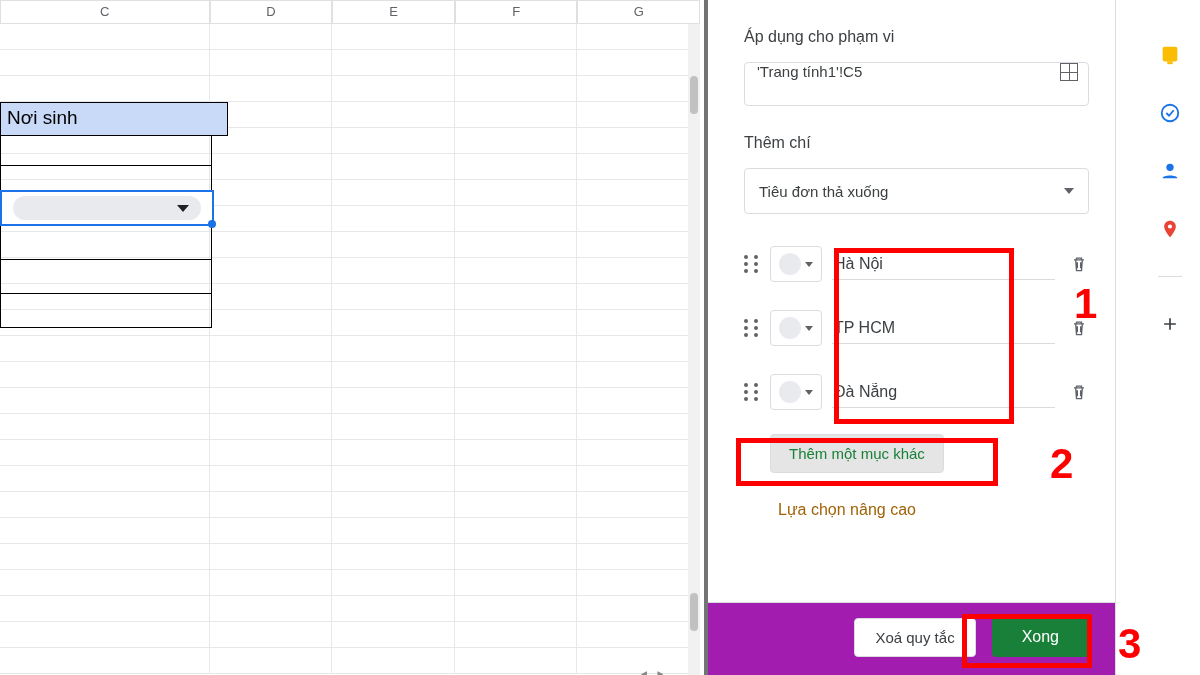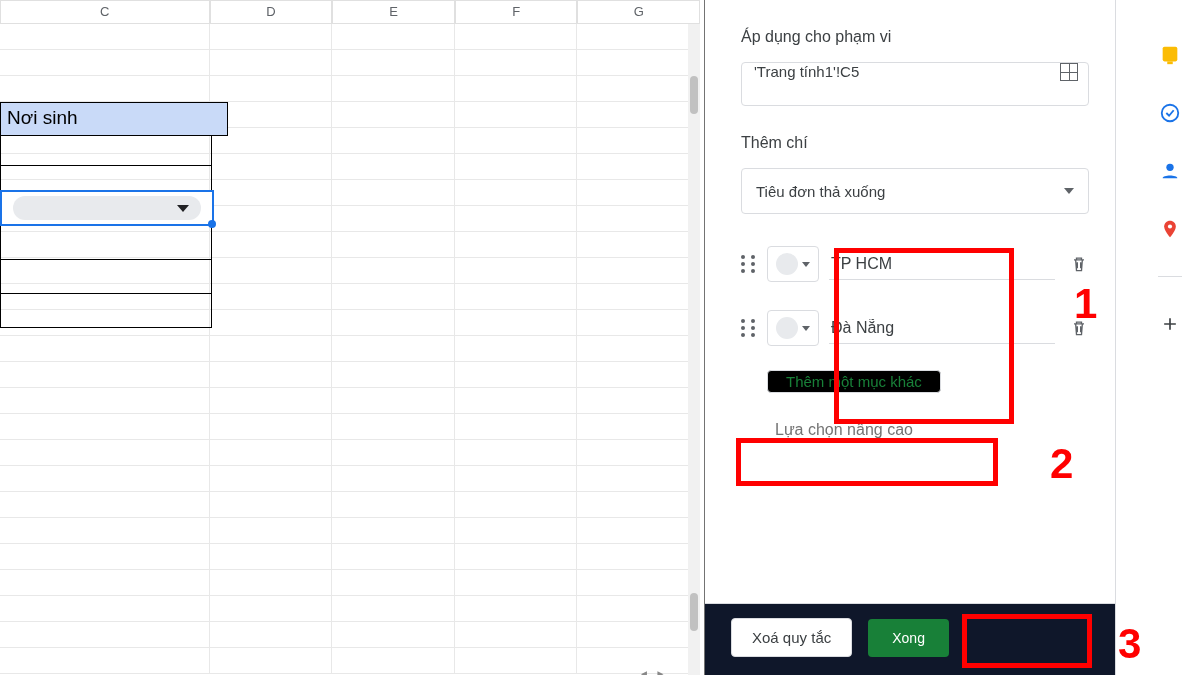--- a/index.html
+++ b/index.html
@@ -40,21 +40,21 @@
 .chip .caret { width: 0; height: 0; border-left: 6px solid transparent; border-right: 6px solid transparent; border-top: 7px solid #202124; }
 
 
 .vscroll { position: absolute; right: 0; top: 24px; width: 12px; height: 651px; background: #f1f1f1; }
 .vthumb { position: absolute; top: 52px; width: 8px; left: 2px; height: 38px; background: #c1c1c1; border-radius: 4px; }
 .vthumb2 { position: absolute; bottom: 44px; width: 8px; left: 2px; height: 38px; background: #c1c1c1; border-radius: 4px; }
 .hscroll { position: absolute; bottom: 0; right: 12px; height: 12px; width: 50px; }
 .harrow { display:inline-block; width:12px; height:12px; line-height:12px; text-align:center; color:#888; font-size:10px; }
 
 
-.panel { position: absolute; left: 704px; top: 0; width: 412px; height: 675px; background: #fff; border-left: 1px solid #737373; border-right: 1px solid #dadce0; padding: 0; }
+.panel { position: absolute; left: 704px; top: 0; width: 412px; height: 675px; background: #fff; border-left: 4px solid #737373; border-right: 1px solid #dadce0; padding: 0; }
 .panel-inner { padding: 28px 26px 0 36px; height: 100%; position: relative; }
 .section-label { font-size: 16px; color: #3c4043; margin-bottom: 16px; }
 .range-box { display: flex; align-items: flex-start; border: 1px solid #dadce0; border-radius: 4px; height: 44px; padding: 0 10px 0 12px; margin-bottom: 28px; }
 .range-box input { flex: 1; border: none; outline: none; font-size: 15px; color: #3c4043; background: transparent; }
 .grid-icon2 { width:18px; height:18px; border: 1.5px solid #5f6368; position: relative; }
 .grid-icon2:before { content:''; position:absolute; left:0; right:0; top:50%; border-top:1.5px solid #5f6368; }
 .grid-icon2:after { content:''; position:absolute; top:0; bottom:0; left:50%; border-left:1.5px solid #5f6368; }
 
 .criteria-select { display: flex; align-items: center; justify-content: space-between; border: 1px solid #dadce0; border-radius: 4px; height: 46px; padding: 0 14px; font-size: 15px; color: #3c4043; margin-bottom: 28px; }
 .criteria-select .caret2 { width: 0; height: 0; border-left: 5px solid transparent; border-right: 5px solid transparent; border-top: 6px solid #5f6368; }
@@ -62,26 +62,26 @@
 .option-row { display: flex; align-items: center; height: 44px; margin-bottom: 20px; position: relative; }
 .drag-handle { width: 16px; display: grid; grid-template-columns: 1fr 1fr; grid-template-rows: repeat(3, 1fr); gap: 3px; margin-right: 10px; }
 .drag-handle div { width: 4px; height: 4px; background: #5f6368; border-radius: 50%; }
 .color-chip { width: 52px; height: 36px; border: 1px solid #dadce0; border-radius: 4px; display: flex; align-items: center; justify-content: center; gap: 4px; margin-right: 10px; }
 .color-dot { width: 22px; height: 22px; background: #e8eaed; border-radius: 50%; }
 .color-caret { width: 0; height: 0; border-left: 4px solid transparent; border-right: 4px solid transparent; border-top: 5px solid #5f6368; }
 .option-input { flex: 1; border: none; border-bottom: 1px solid #dadce0; outline: none; font-size: 16px; color: #3c4043; padding: 6px 2px; background: transparent; }
 .trash { width: 20px; height: 22px; margin-left: 14px; position: relative; flex-shrink: 0; }
 .trash svg { width: 20px; height: 22px; }
 
-.add-item-btn { border: 1px solid #dadce0; border-radius: 4px; padding: 2px 18px; font-size: 15px; color: #188038; background: #000000; cursor: pointer; margin-left: 26px; }
-.advanced-link { color: #737373; font-size: 16px; margin-left: 34px; margin-top: 28px; display: block; cursor: pointer; font-weight: 500; }
-
-.panel-footer { position: absolute; bottom: 0; left: 0; right: 0; border-top: 1px solid #dadce0; padding: 14px 26px 18px; display: flex; gap: 16px; align-items: center; background:#0f172a; }
+.add-item-btn { border: 1px solid #dadce0; border-radius: 4px; padding: 10px 18px; font-size: 15px; color: #188038; background: #e5e5e5; cursor: pointer; margin-left: 26px; }
+.advanced-link { color: #a16207; font-size: 16px; margin-left: 34px; margin-top: 28px; display: block; cursor: pointer; font-weight: 500; }
+
+.panel-footer { position: absolute; bottom: 0; left: 0; right: 0; border-top: 1px solid #dadce0; padding: 14px 26px 18px; display: flex; justify-content: flex-end; gap: 16px; align-items: center; background:#a21caf; }
 .btn-outline { border: 1px solid #dadce0; background: #fff; border-radius: 4px; padding: 10px 20px; font-size: 15px; color: #3c4043; cursor: pointer; }
-.btn-primary { background: #188038; color: #fff; border: none; border-radius: 4px; padding: 11px 24px; font-size: 14px; font-weight: 500; cursor: pointer; }
+.btn-primary { background: #188038; color: #fff; border: none; border-radius: 4px; padding: 11px 30px; font-size: 16px; font-weight: 500; cursor: pointer; }
 
 
 .rail { position: absolute; right: 0; top: 0; width: 60px; height: 675px; background: #fff; display: flex; flex-direction: column; align-items: center; padding-top: 44px; gap: 36px; }
 .rail-icon { width: 22px; height: 22px; display: flex; align-items: center; justify-content: center; }
 .rail-div { width: 24px; height: 1px; background: #dadce0; }
 
 
 .anno { position: absolute; border: 5px solid #ff0000; pointer-events: none; }
 .anno-num { position: absolute; color: #ff0000; font-size: 42px; font-weight: 900; }
 </style>
@@ -321,20 +321,40 @@
           <div></div>
           <div></div>
           <div></div>
           <div></div>
           <div></div>
         </div>
       <div class="color-chip">
           <div class="color-dot"></div>
           <div class="color-caret"></div>
         </div>
+      <input class="option-input" value="Hà Nội" style="">
+      <div class="trash">
+        <svg viewBox="0 0 24 24">
+            <path fill="none" stroke="#5f6368" stroke-width="1.6" d="M6 7h12M9 7V5h6v2M8 7l1 13h6l1-13M10 10v7M14 10v7"></path>
+          </svg>
+      </div>
+    </div>
+    <div class="option-row">
+      <div class="drag-handle">
+          <div></div>
+          <div></div>
+          <div></div>
+          <div></div>
+          <div></div>
+          <div></div>
+        </div>
+      <div class="color-chip">
+          <div class="color-dot"></div>
+          <div class="color-caret"></div>
+        </div>
       <input class="option-input" value="TP HCM" style="">
       <div class="trash">
         <svg viewBox="0 0 24 24">
             <path fill="none" stroke="#5f6368" stroke-width="1.6" d="M6 7h12M9 7V5h6v2M8 7l1 13h6l1-13M10 10v7M14 10v7"></path>
           </svg>
       </div>
     </div>
     <div class="option-row">
       <div class="drag-handle">
           <div></div>

